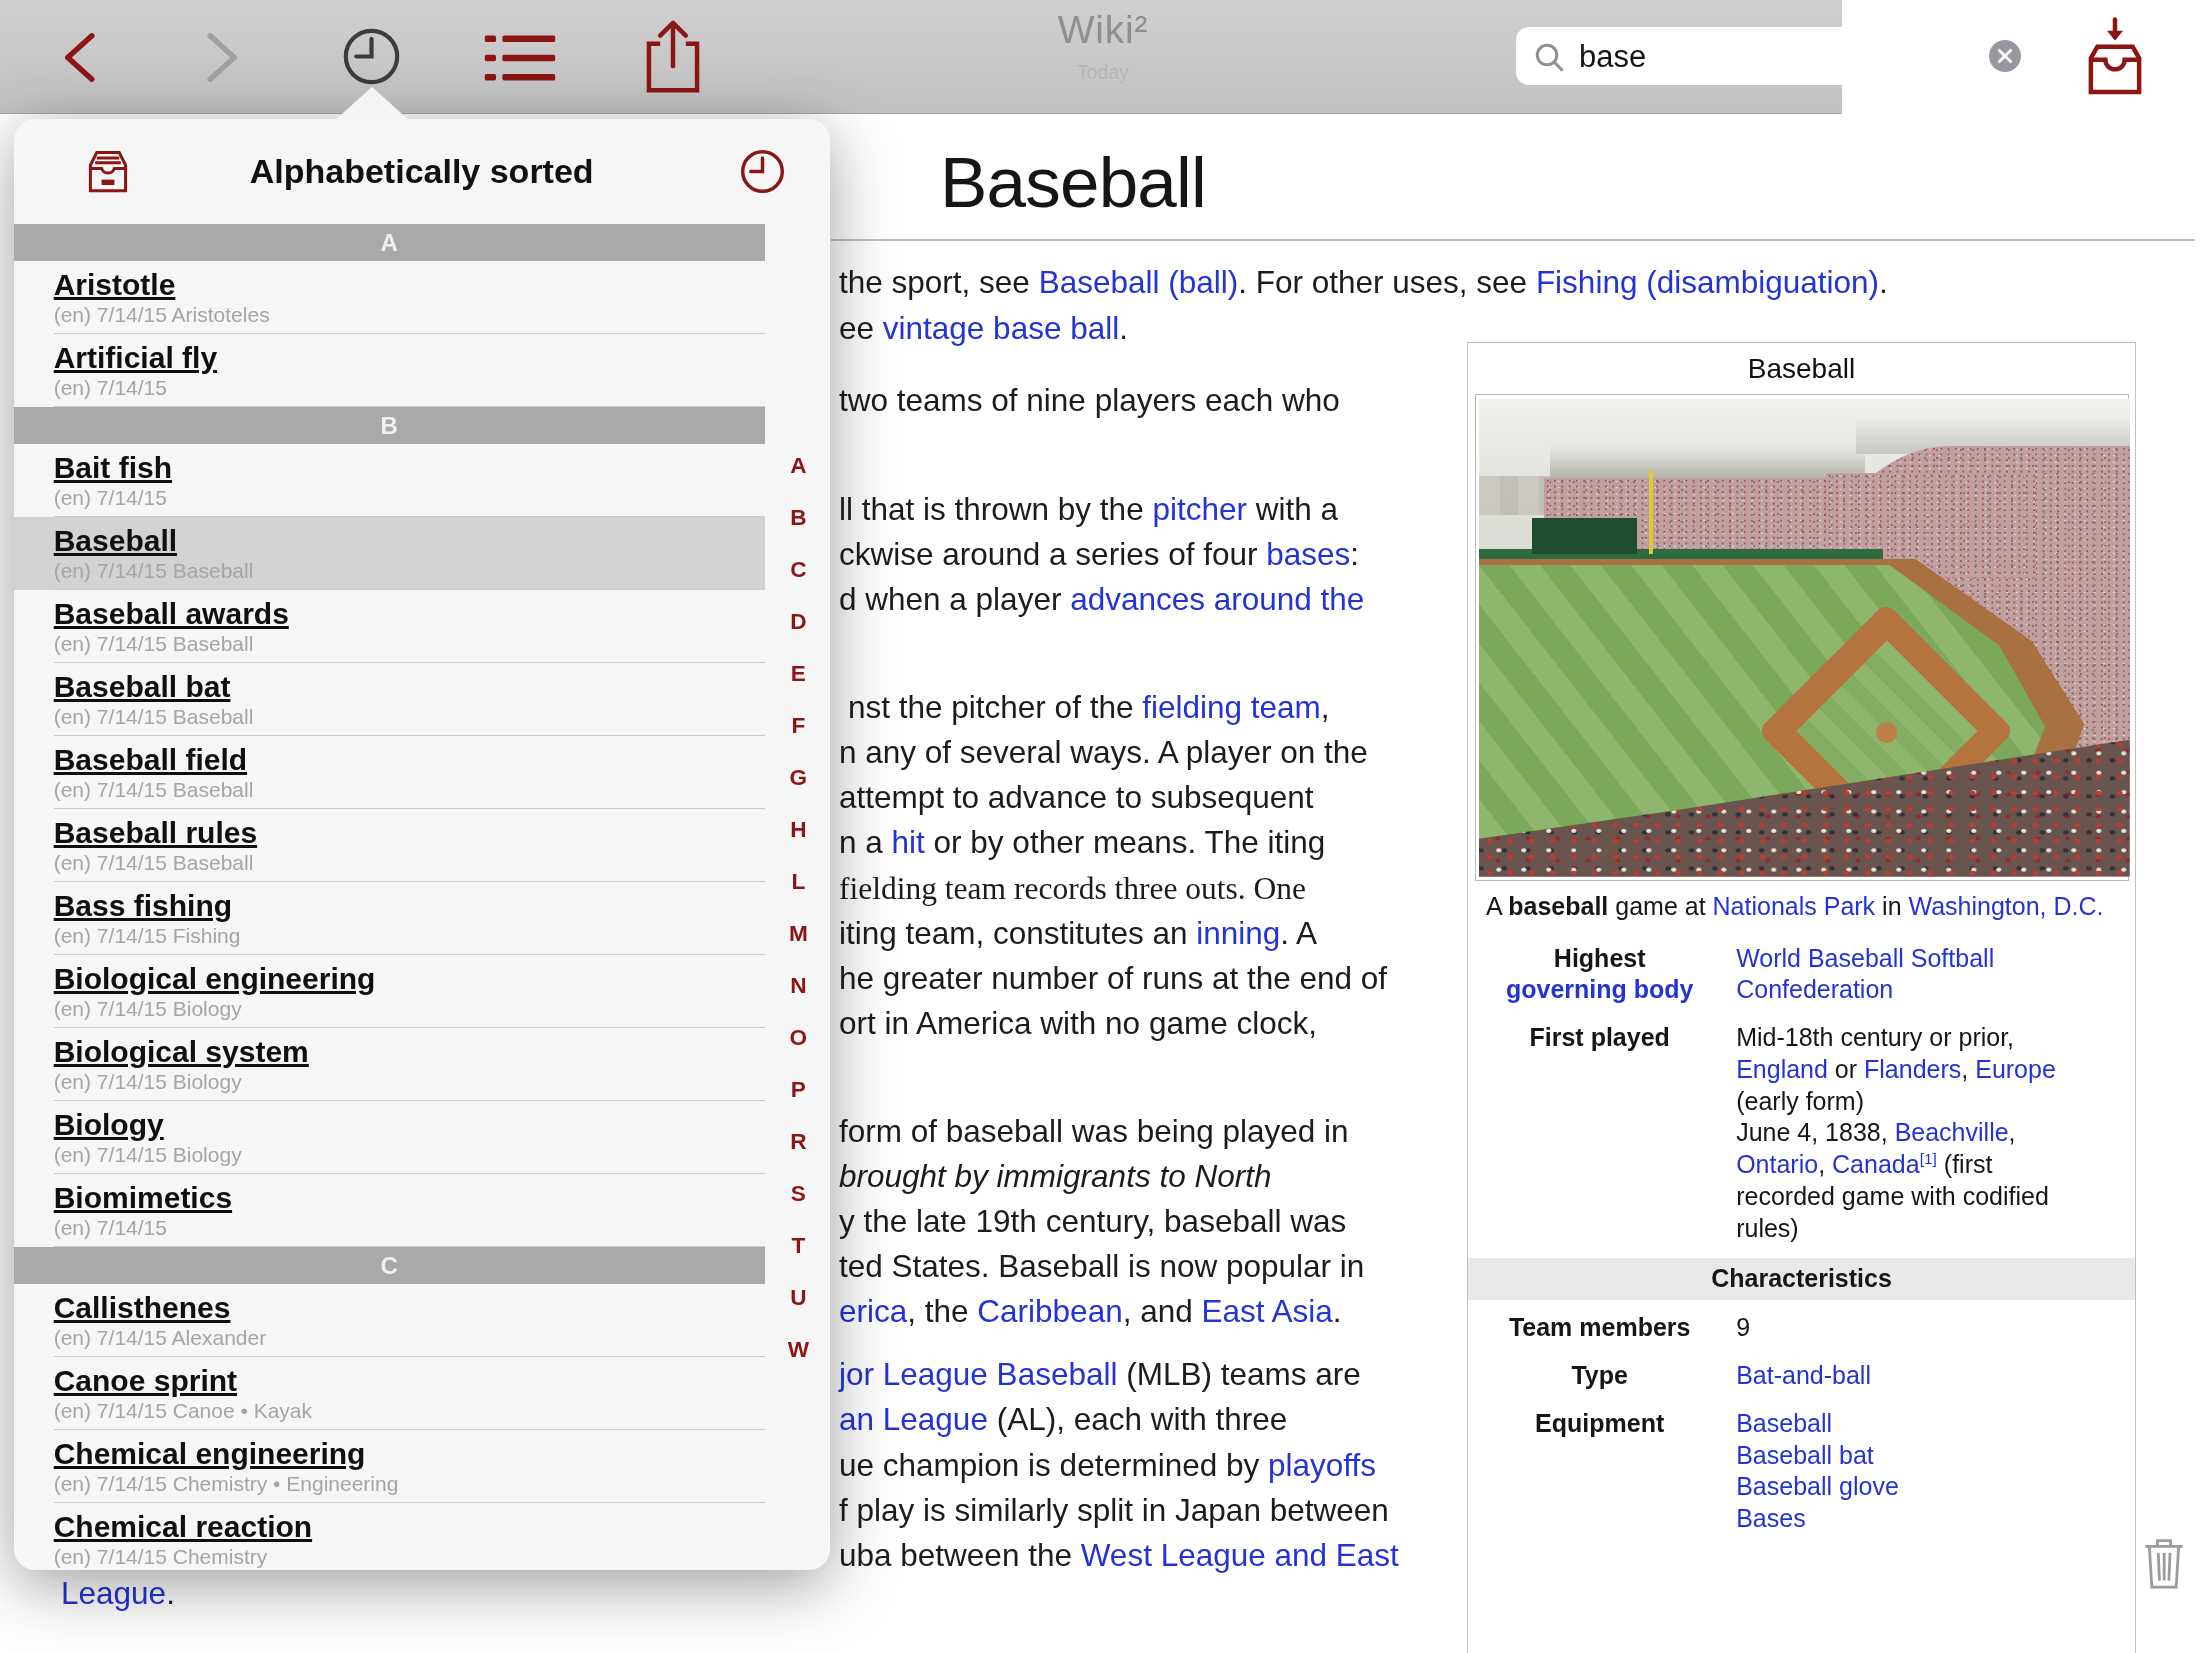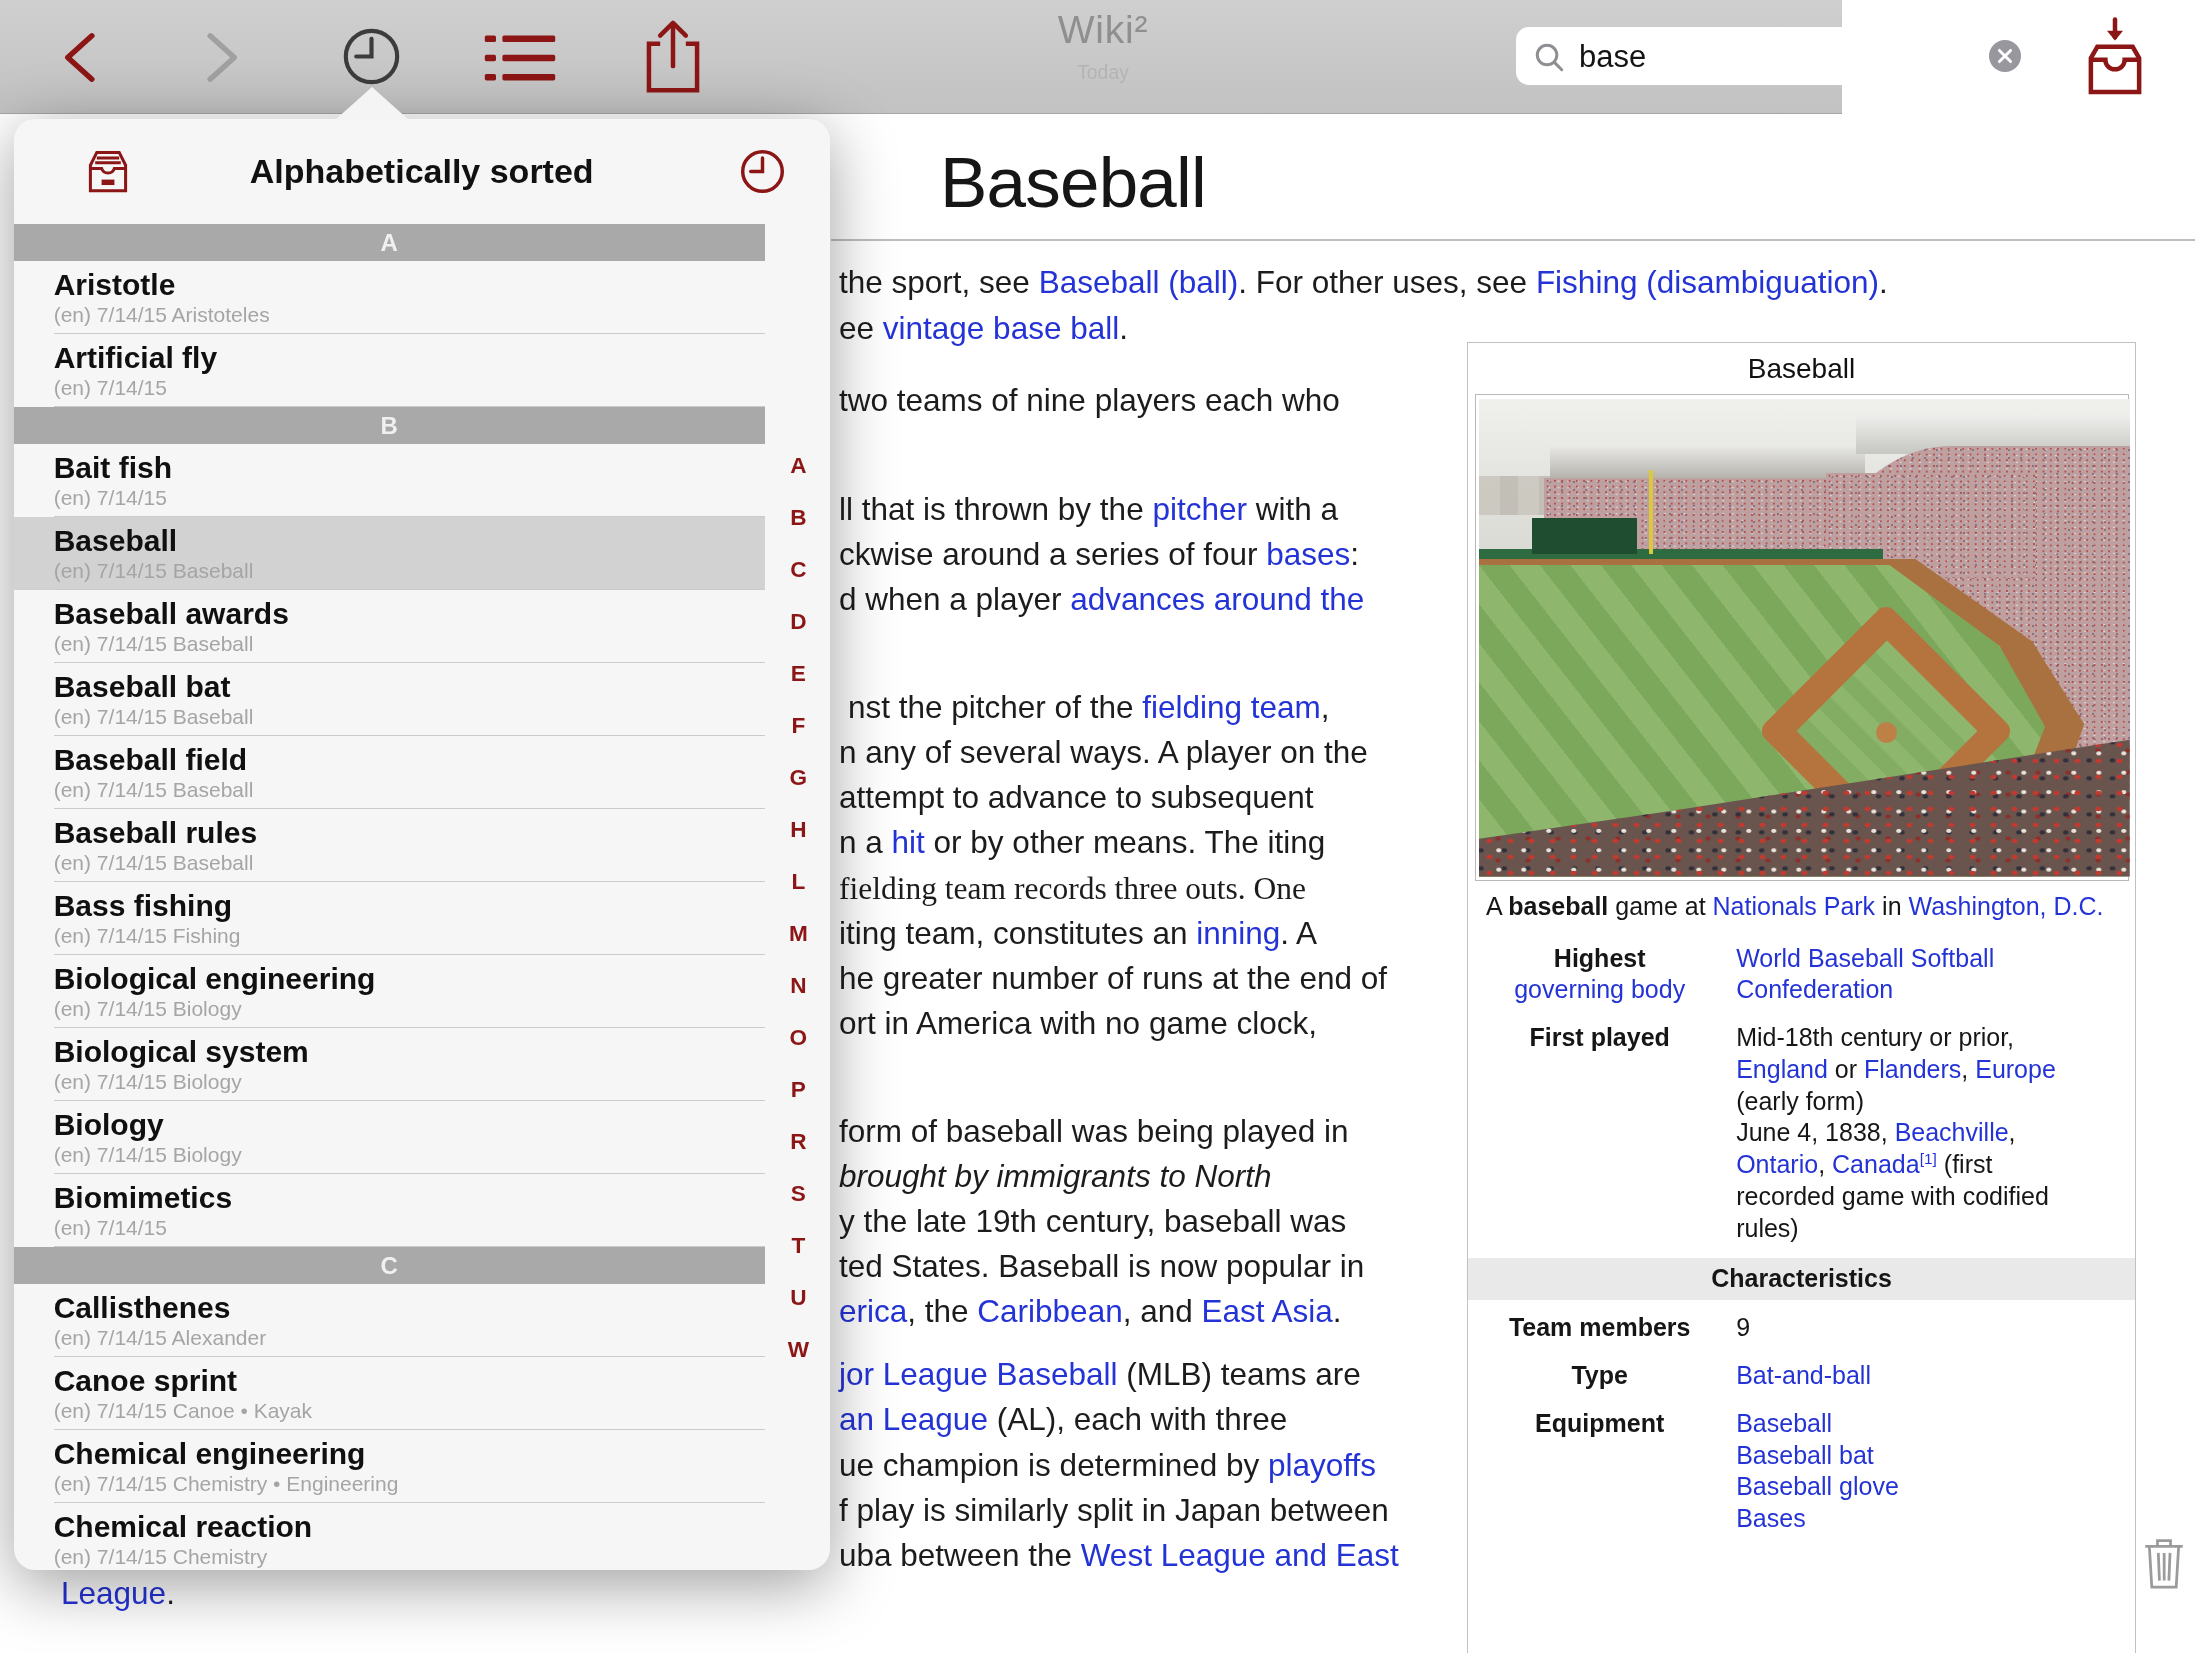--- a/index.html
+++ b/index.html
@@ -34,42 +34,42 @@
   .popover-title{position:absolute;left:0;top:0;width:100%;height:105px;line-height:105px;
     text-align:center;font-size:34px;font-weight:700;color:#111;}
   .hdr-archive{position:absolute;left:68px;top:27.4px;}
   .hdr-clock{position:absolute;left:725px;top:29px;}
   .plist{position:absolute;left:0;top:105px;width:751px;bottom:0;overflow:hidden;}
   .section-bar{height:37px;background:#a9a9a9;color:#f0f0f0;font-size:24px;font-weight:600;
     display:flex;align-items:center;justify-content:center;}
   .row{position:relative;padding:6.5px 0 6.5px 40px;height:60px;cursor:pointer;}
   .row::after{content:"";position:absolute;left:40px;right:0;bottom:0;height:0.8px;background:#cbcbcb;}
   .row.selected{background:#d2d2d2;}
-  .row-title{font-size:30px;font-weight:700;color:#101010;line-height:34px;white-space:nowrap;}
+  .row-title{font-size:30px;font-weight:700;color:#101010;line-height:34px;white-space:nowrap;text-decoration:underline;}
   .row-meta{font-size:21px;color:#a5a5a5;line-height:24px;margin-top:1.6px;white-space:nowrap;}
   .index-col{position:absolute;right:4.8px;top:321px;width:53px;display:flex;flex-direction:column;
     align-items:center;}
   .idx-letter{height:52px;line-height:52px;font-size:22.6px;font-weight:600;color:#8c1515;cursor:pointer;}
   
   .article-title{position:absolute;left:940px;top:142px;font-size:71px;font-weight:400;
     color:#161616;letter-spacing:-0.8px;z-index:1;}
   .article-rule{position:absolute;left:831px;top:239px;width:1364px;height:1.6px;background:#bdbdbd;z-index:1;}
   .aline{position:absolute;white-space:nowrap;font-size:31.5px;color:#1c1c1c;z-index:1;line-height:39px;}
   .lnk{color:#2433d6;cursor:pointer;}
   sup.lnk{font-size:0.62em;}
   
   .infobox{position:absolute;left:1467px;top:342px;width:667px;background:#fff;
     border:0.8px solid #c0c0c0;z-index:1;min-height:1372px;}
   .ib-title{text-align:center;font-size:28px;color:#111;padding:9.7px 0 9.7px;}
   .ib-imgbox{margin:0 6.5px;border:0.8px solid #b9b9b9;background:#fff;padding:3.2px;}
   .ib-caption{padding:9.7px 18px 11.3px;font-size:25px;text-align:left;line-height:1.32;color:#161616;}
   .ib-row{display:flex;}
   .ib-label{width:257px;flex:none;text-align:center;font-weight:700;font-size:25px;line-height:1.27;
     padding:8px 3.2px;color:#161616;}
-  .ib-label .lnk{font-weight:400;}
+  .ib-label .lnk{font-weight:700;}
   .ib-value{flex:1;font-size:25px;line-height:1.27;padding:8px 8px 8px 4.8px;color:#161616;}
   .ib-header{background:#e9e9e9;text-align:center;font-weight:700;font-size:25px;
     padding:6.5px 0;margin:4.8px 0;color:#161616;}
   
   .stadium{position:relative;width:651px;height:478px;overflow:hidden;
     background:linear-gradient(#f0f0ed,#e0e0db 22%,#d6d6d2 40%);}
   .st{position:absolute;}
   .crowdA{background-color:#bfa0a1;background-image:
     radial-gradient(#b4504e 1px,transparent 1.5px),
     radial-gradient(#e6e3df 0.9px,transparent 1.4px),

